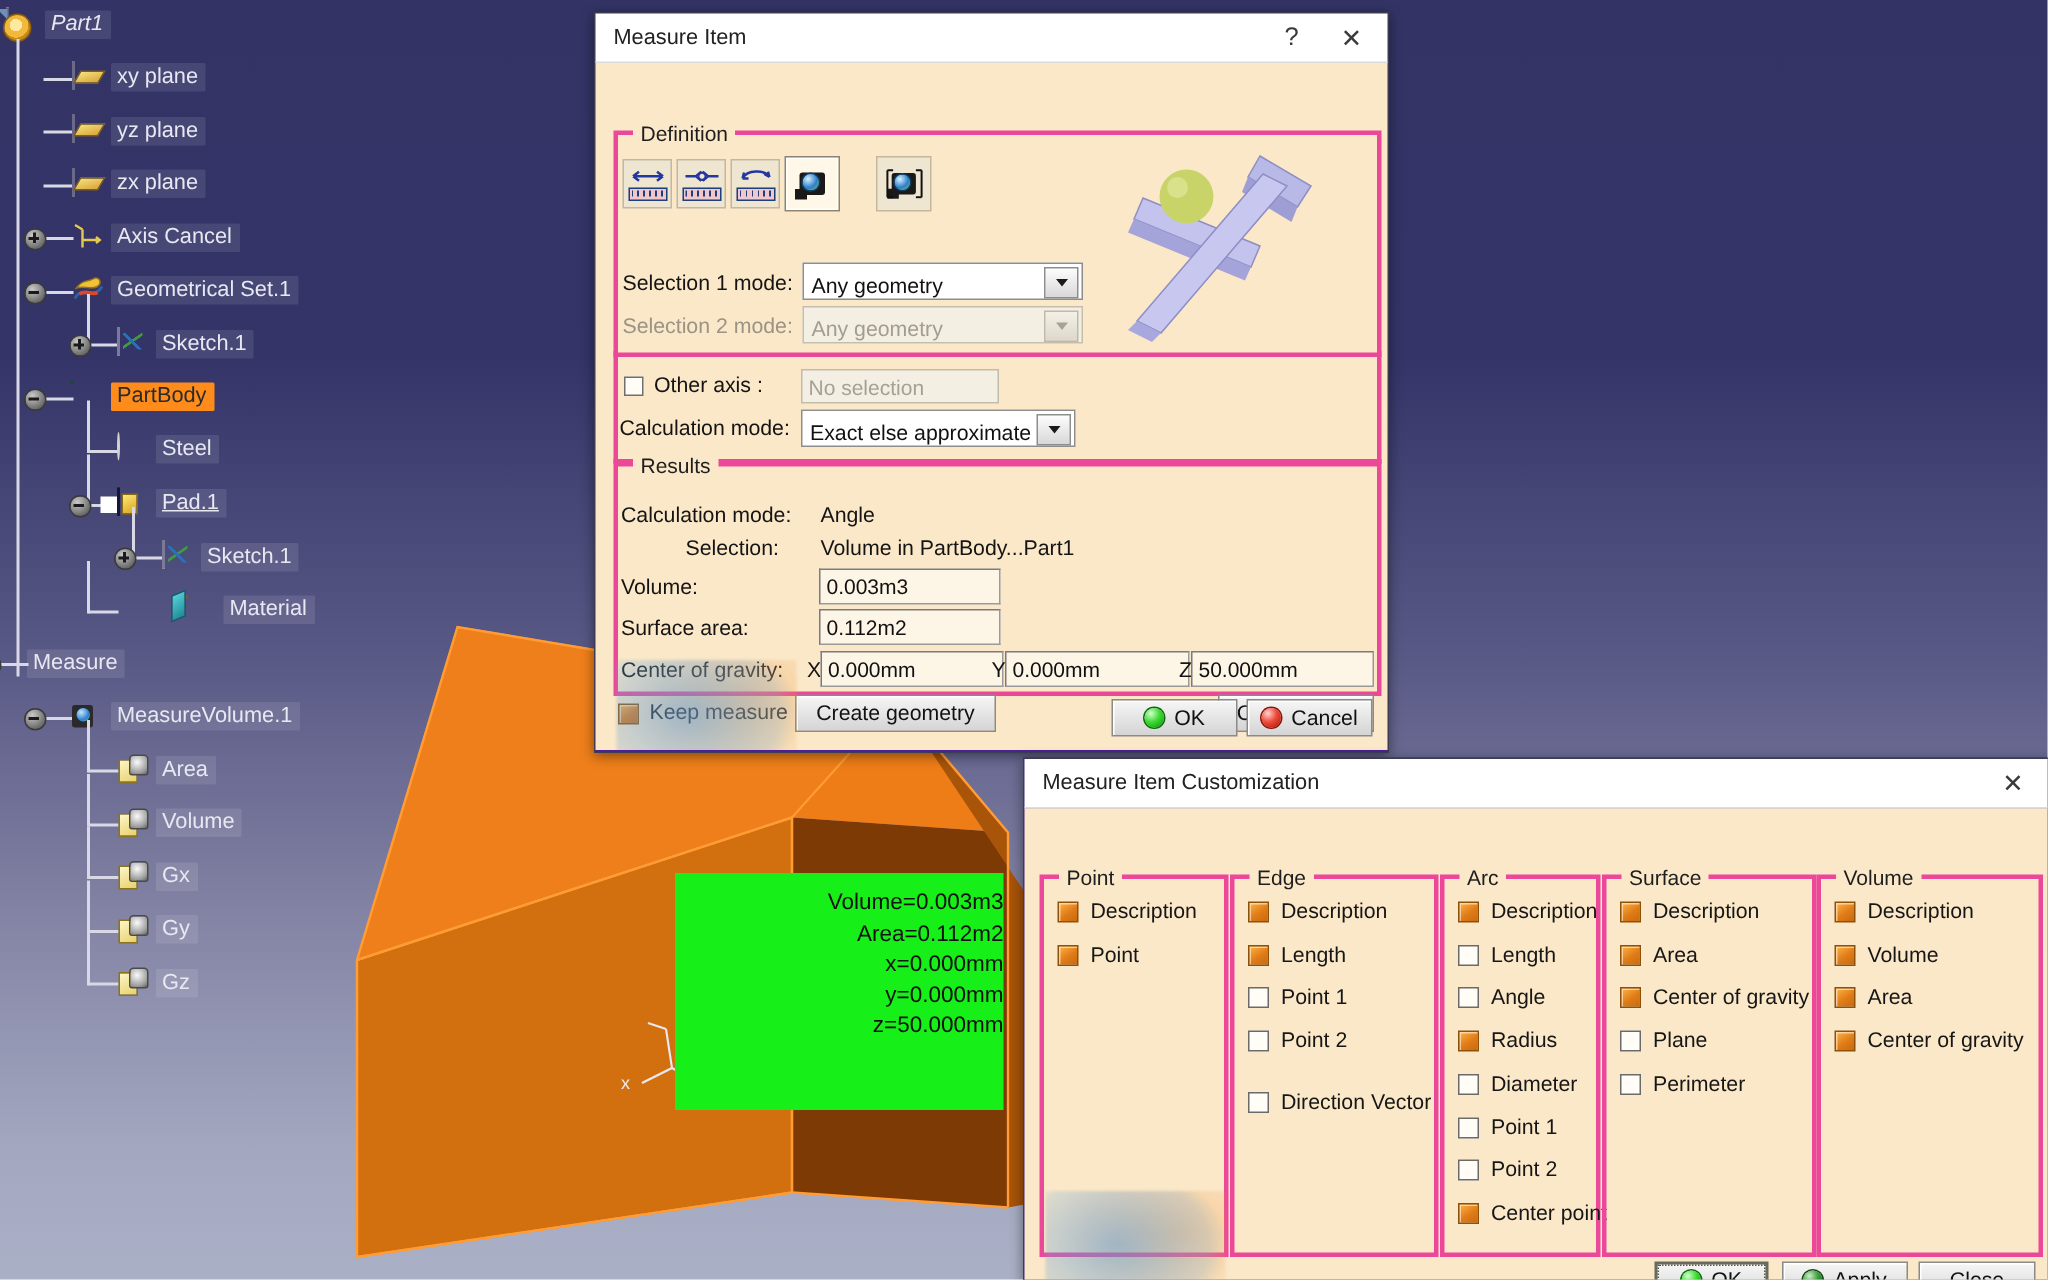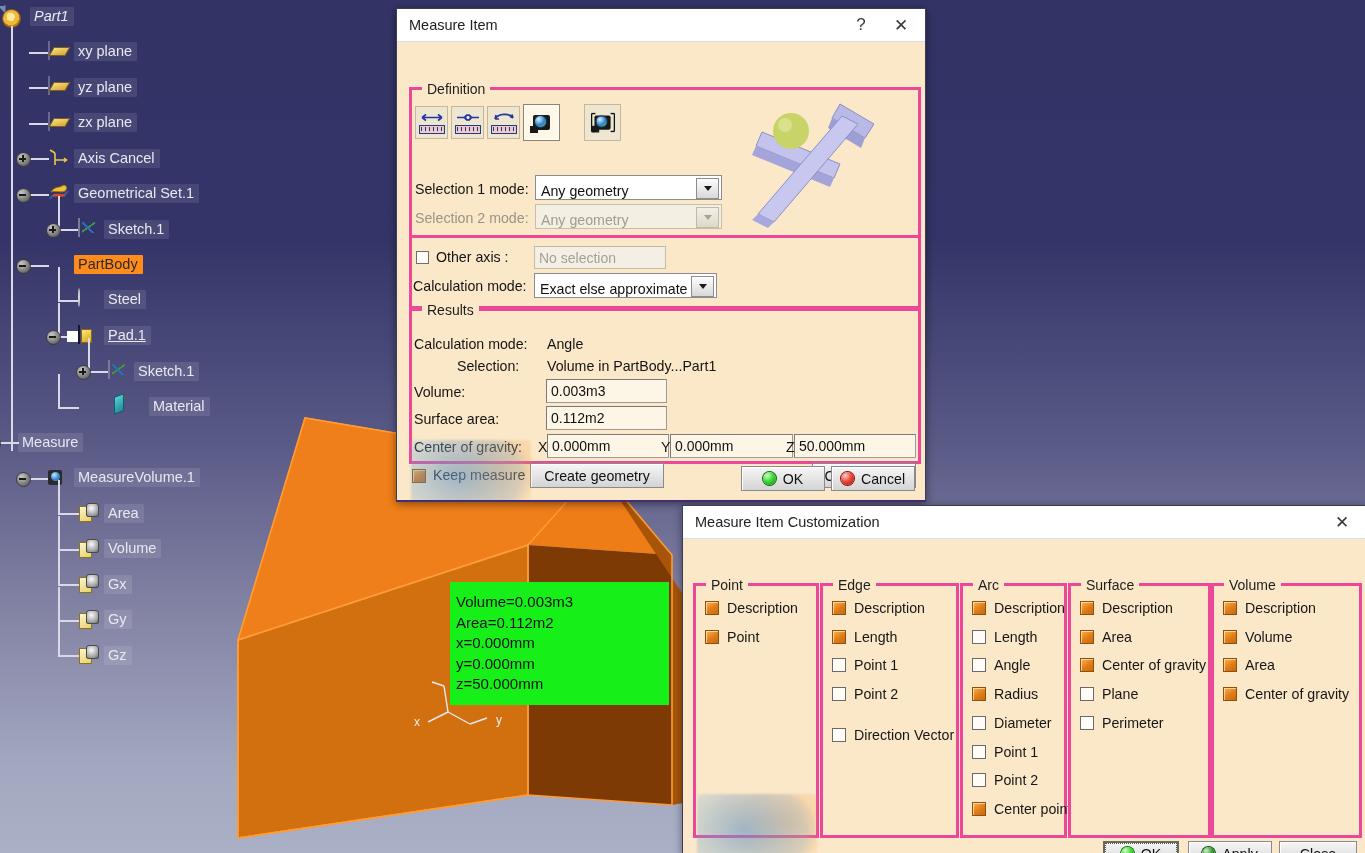--- a/index.html
+++ b/index.html
@@ -66,24 +66,25 @@
   .ic-meas:after{content:"";position:absolute;left:3px;top:4px;width:9px;height:9px;border-radius:50%;
     background:radial-gradient(circle at 35% 32%,#bfe8ff,#2f7fd0 60%,#7fcf5a 100%);}
   .ic-cam{width:21px;height:19px;position:relative;}
   .ic-cam:before{content:"";position:absolute;left:1px;top:3px;width:11px;height:14px;
     background:linear-gradient(150deg,#fdf6c8,#e7d06a);border:1px solid #8a7420;}
   .ic-cam:after{content:"";position:absolute;left:8px;top:0px;width:11px;height:12px;
     background:radial-gradient(circle at 40% 35%,#fafafa,#9d9d9d 70%,#5f5f5f);border:1px solid #4a4a4a;border-radius:3px 3px 2px 2px;}
 
   
   #measure-callout{
-    position:absolute;left:450px;top:582px;width:219px;height:123px;
+    position:absolute;left:450px;top:582px;width:219px;height:158px;
     background:#16f018;color:#111;font-size:15px;line-height:20.5px;
     padding:10px 0 0 6px;box-sizing:border-box;
     font-family:"Liberation Sans", sans-serif;
+    text-align:right;
   }
 
   
   .win{position:absolute;background:#4c1d95;box-shadow:0 2px 8px rgba(0,0,0,.45);}
   .win-title{
     height:33px;background:#fff;display:flex;align-items:center;
     border-bottom:1px solid #dcdcdc;padding:0 4px 0 12px;box-sizing:border-box;
   }
   .win-title .t{font-size:14.5px;color:#222;flex:1;}
   .win-btn{width:40px;height:28px;display:flex;align-items:center;justify-content:center;

